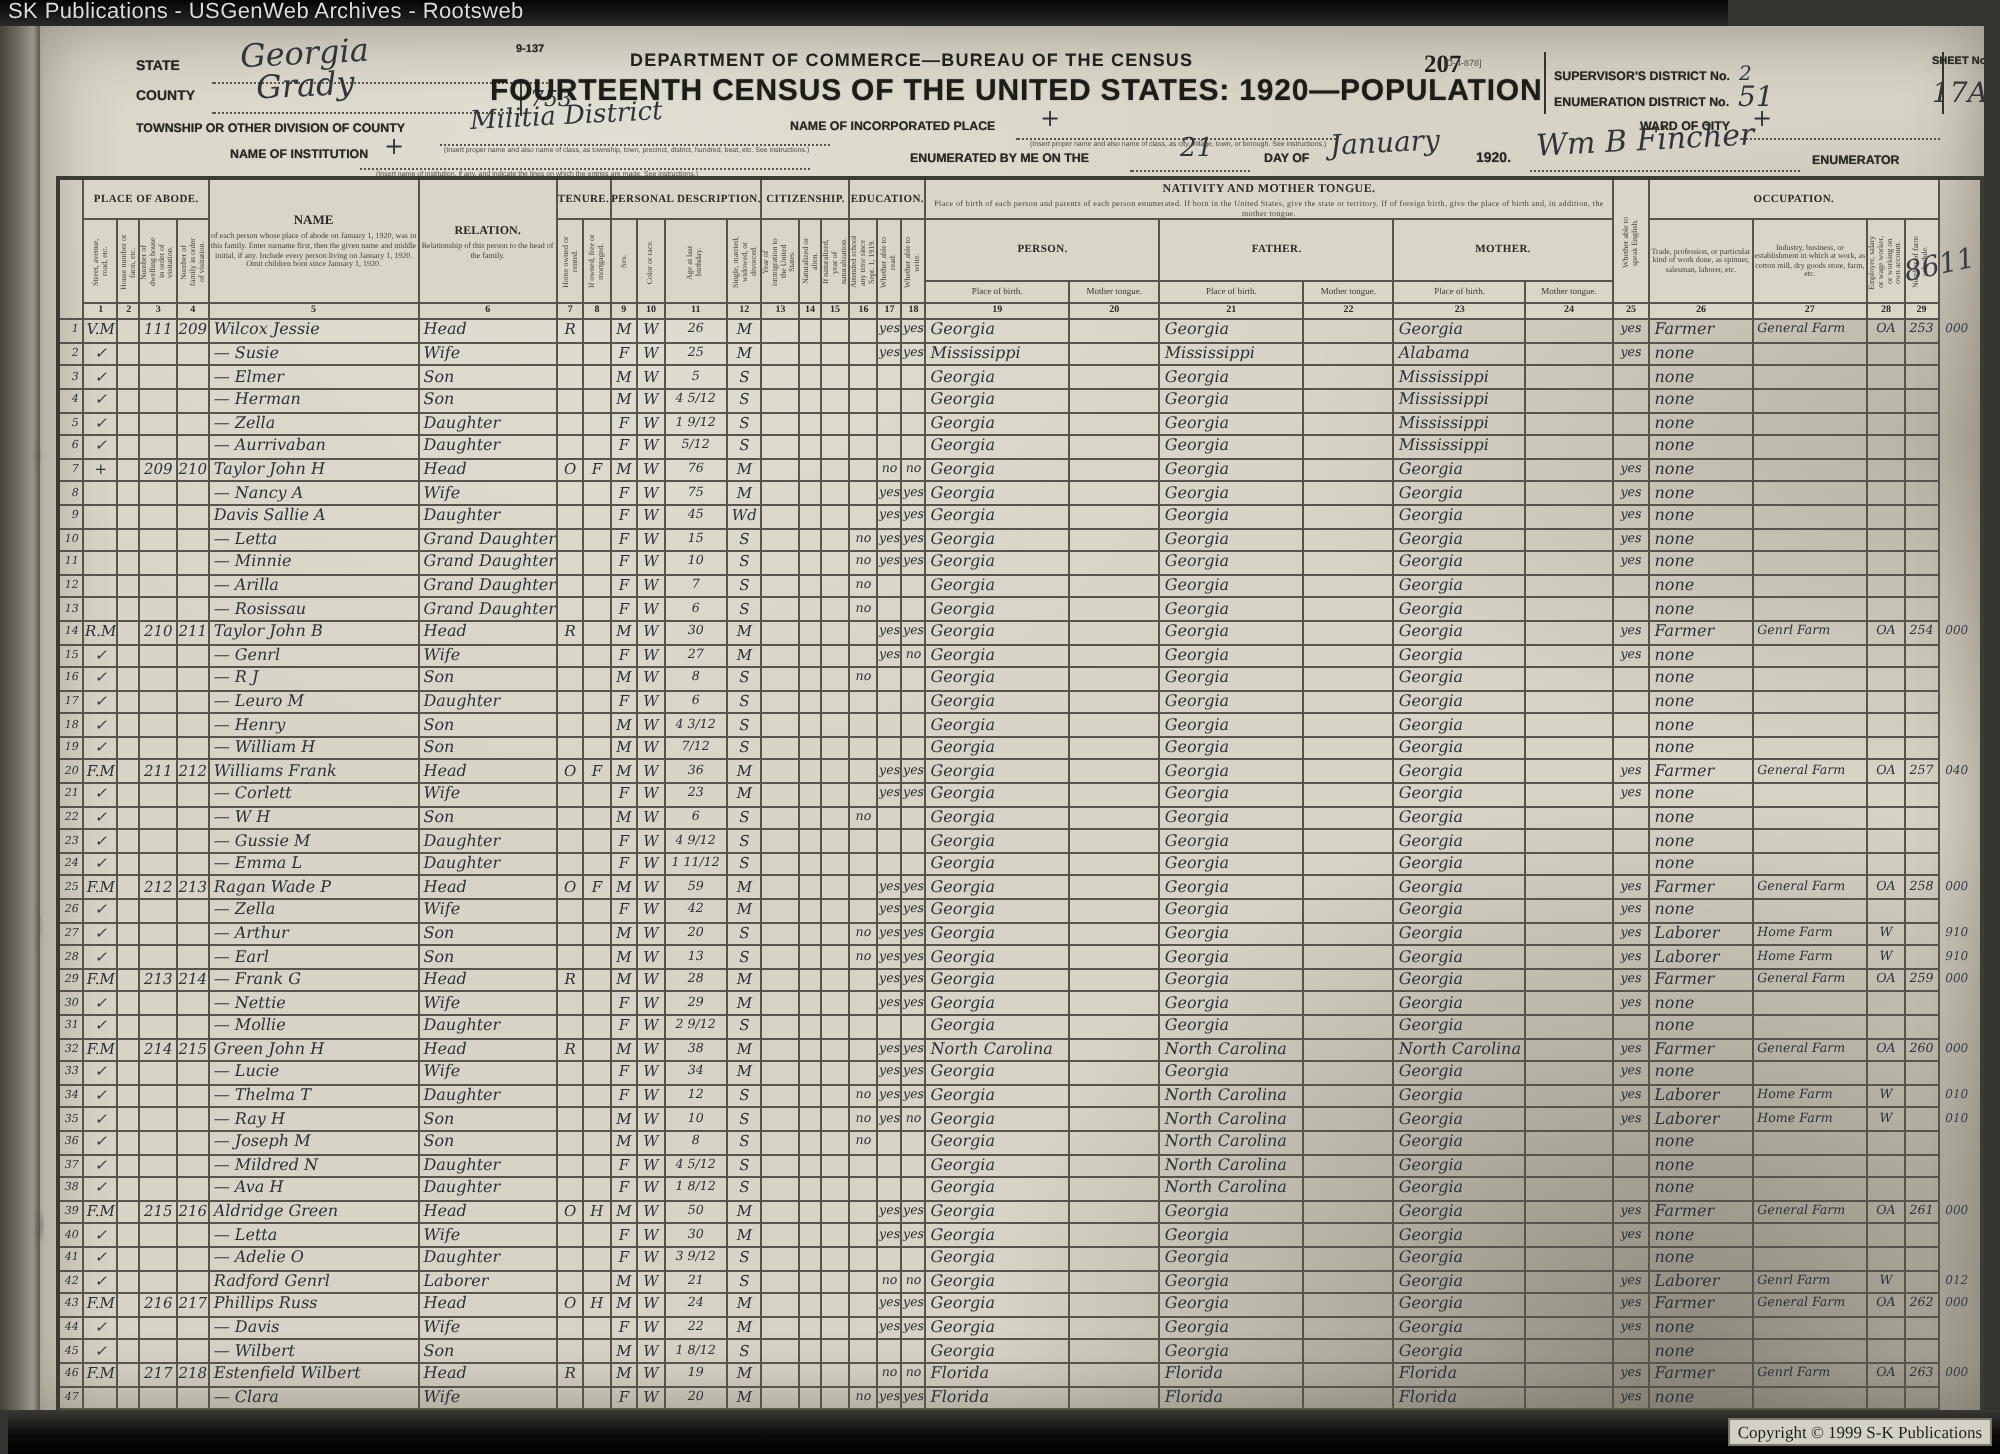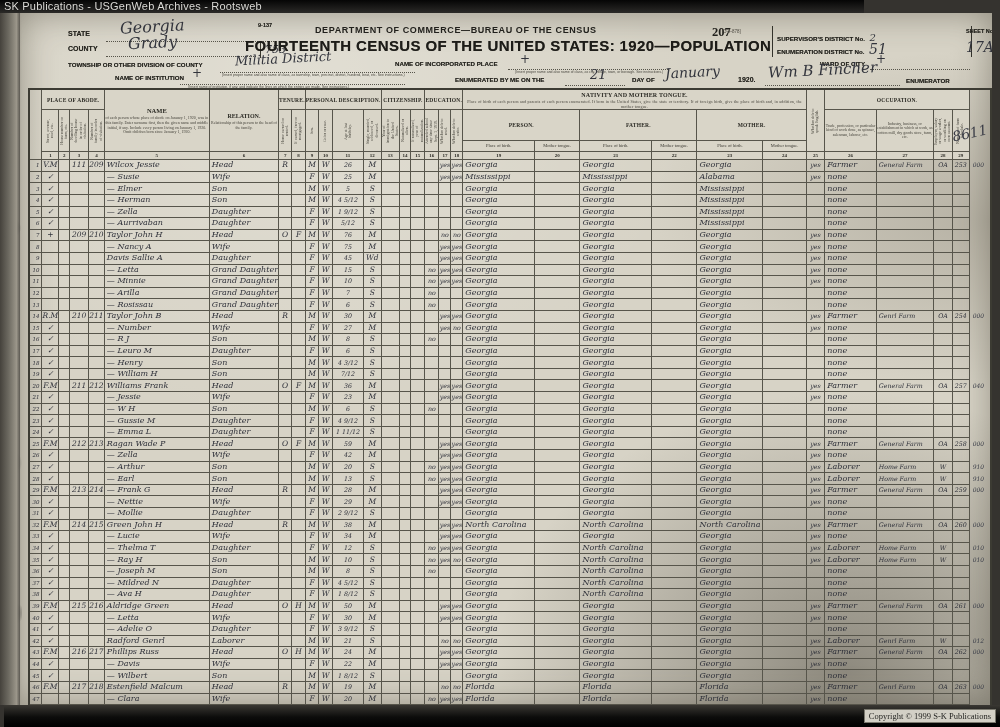--- a/index.html
+++ b/index.html
@@ -753,21 +753,21 @@
             <td class="hw c sm">OA</td>
             <td class="hw c sm">254</td>
             <td class="mg">000</td>
           </tr>
           <tr>
             <td class="hw ln">15</td>
             <td class="hw c">✓</td>
             <td class="hw c"></td>
             <td class="hw c"></td>
             <td class="hw c"></td>
-            <td class="hw nm">— Number</td>
+            <td class="hw nm">— Genrl</td>
             <td class="hw nm">Wife</td>
             <td class="hw c"></td>
             <td class="hw c"></td>
             <td class="hw c">F</td>
             <td class="hw c">W</td>
             <td class="hw c sm">27</td>
             <td class="hw c">M</td>
             <td class="hw c"></td>
             <td class="hw c"></td>
             <td class="hw c"></td>
@@ -951,21 +951,21 @@
             <td class="hw c sm">OA</td>
             <td class="hw c sm">257</td>
             <td class="mg">040</td>
           </tr>
           <tr>
             <td class="hw ln">21</td>
             <td class="hw c">✓</td>
             <td class="hw c"></td>
             <td class="hw c"></td>
             <td class="hw c"></td>
-            <td class="hw nm">— Jessie</td>
+            <td class="hw nm">— Corlett</td>
             <td class="hw nm">Wife</td>
             <td class="hw c"></td>
             <td class="hw c"></td>
             <td class="hw c">F</td>
             <td class="hw c">W</td>
             <td class="hw c sm">23</td>
             <td class="hw c">M</td>
             <td class="hw c"></td>
             <td class="hw c"></td>
             <td class="hw c"></td>
@@ -1776,21 +1776,21 @@
             <td class="hw c sm"></td>
             <td class="hw c sm"></td>
             <td class="mg"></td>
           </tr>
           <tr>
             <td class="hw ln">46</td>
             <td class="hw c">F.M</td>
             <td class="hw c"></td>
             <td class="hw c">217</td>
             <td class="hw c">218</td>
-            <td class="hw nm">Estenfield Malcum</td>
+            <td class="hw nm">Estenfield Wilbert</td>
             <td class="hw nm">Head</td>
             <td class="hw c">R</td>
             <td class="hw c"></td>
             <td class="hw c">M</td>
             <td class="hw c">W</td>
             <td class="hw c sm">19</td>
             <td class="hw c">M</td>
             <td class="hw c"></td>
             <td class="hw c"></td>
             <td class="hw c"></td>

